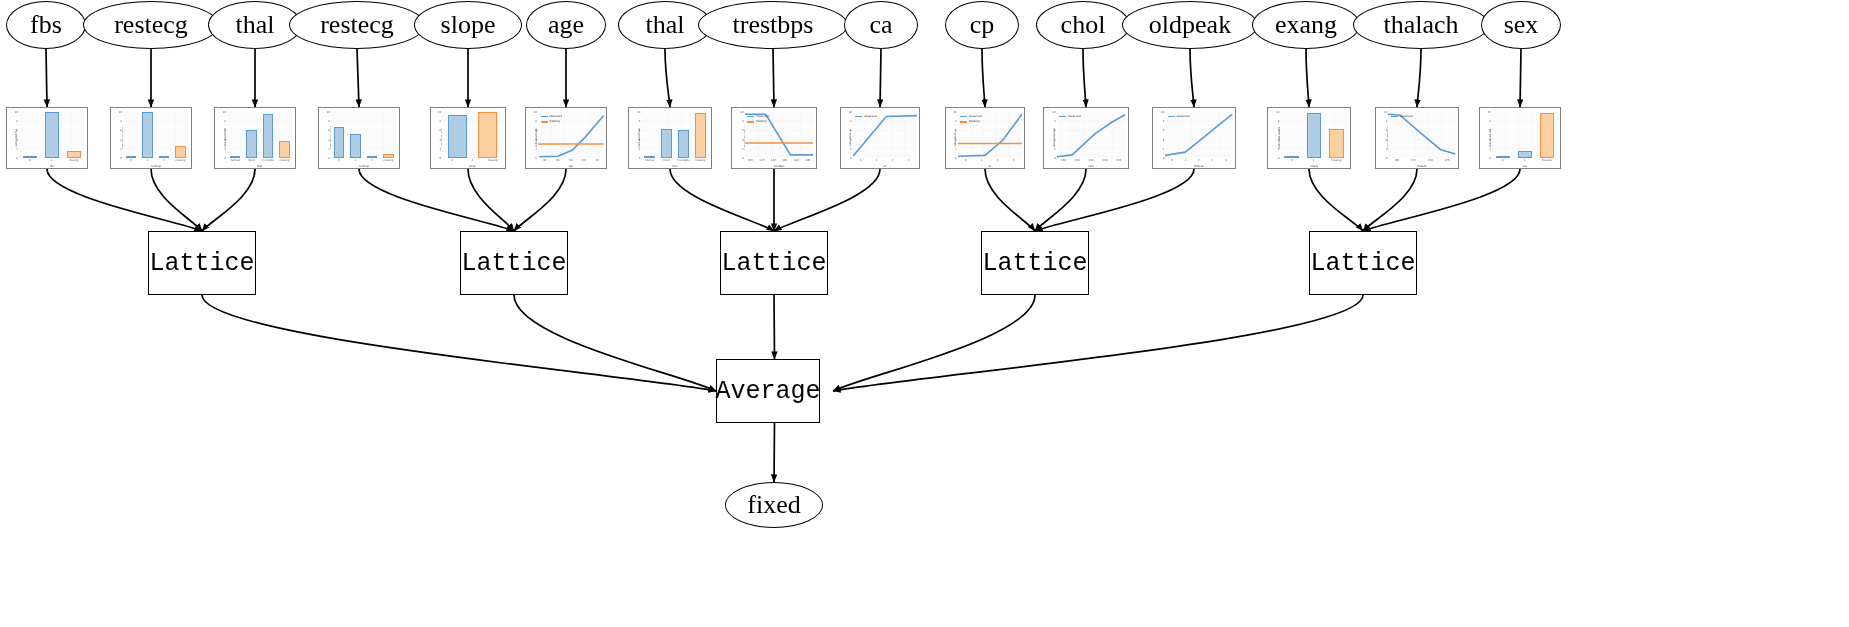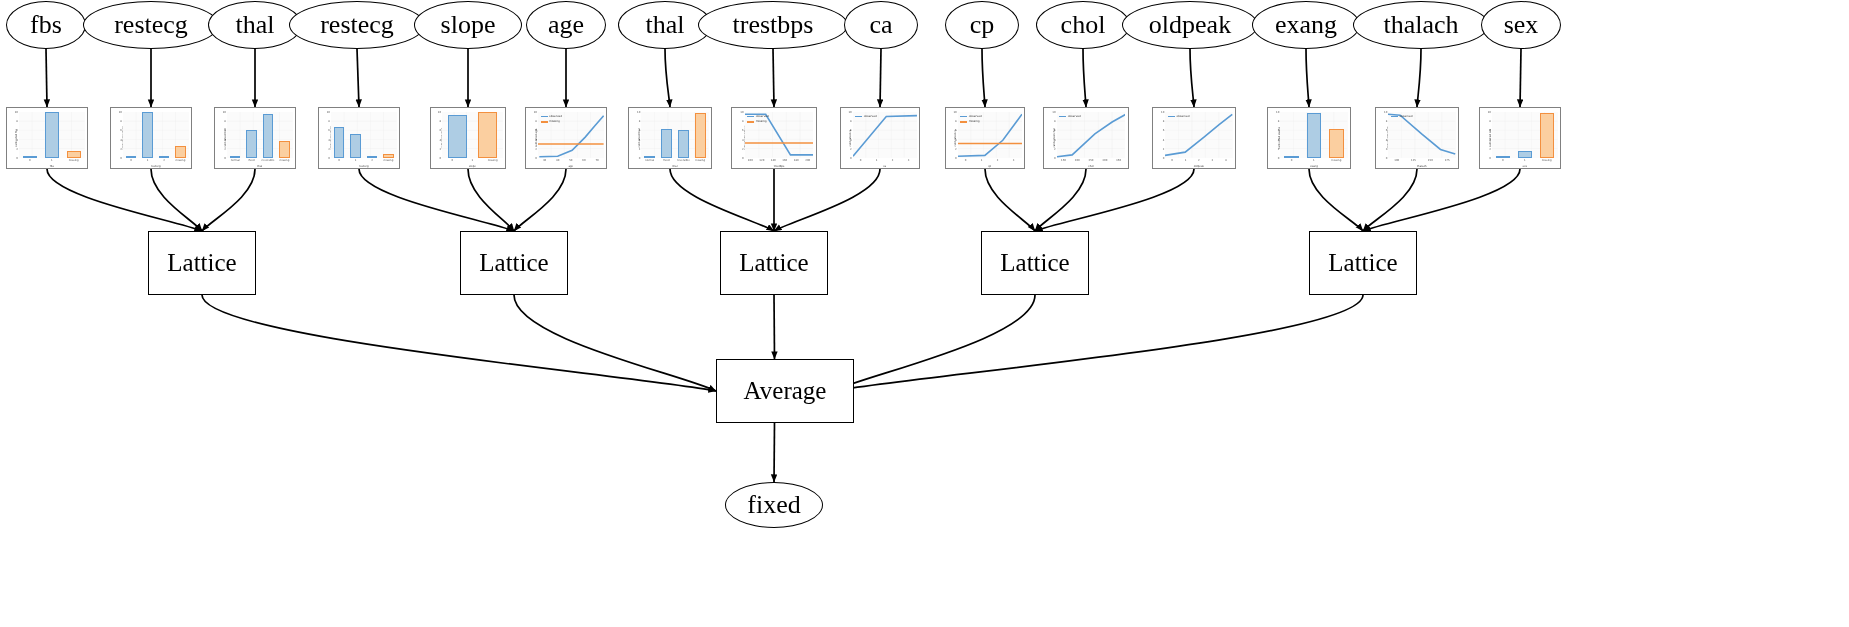--- a/index.html
+++ b/index.html
@@ -19,20 +19,21 @@
   }
   .node.ellipse{
     border:1.6px solid #000;
     border-radius:50%;
     font-size:26px;
     line-height:1;
   }
   .node.box{
     border:1.6px solid #000;
     font-size:25px;
+    font-family:Liberation Mono, monospace;
   }
 
   
   .panel{
     position:absolute;
     box-sizing:border-box;
     border:1.5px solid #808080;
     background:#ffffff;
     overflow:hidden;
   }
@@ -700,20 +701,20 @@
       </div>
       <div class="node box" style="left: 720px; top: 231px; width: 108px; height: 64px;">
         <span>Lattice</span>
       </div>
       <div class="node box" style="left: 981px; top: 231px; width: 108px; height: 64px;">
         <span>Lattice</span>
       </div>
       <div class="node box" style="left: 1309px; top: 231px; width: 108px; height: 64px;">
         <span>Lattice</span>
       </div>
-      <div class="node box" style="left: 716px; top: 359px; width: 138px; height: 64px;">
+      <div class="node box" style="left: 716px; top: 359px; width: 104px; height: 64px;">
         <span>Average</span>
       </div>
       <div class="node ellipse" style="left: 725px; top: 482px; width: 98px; height: 46px;">
         <span>fixed</span>
       </div>
     </div>
 </div>
 
 </body></html>

